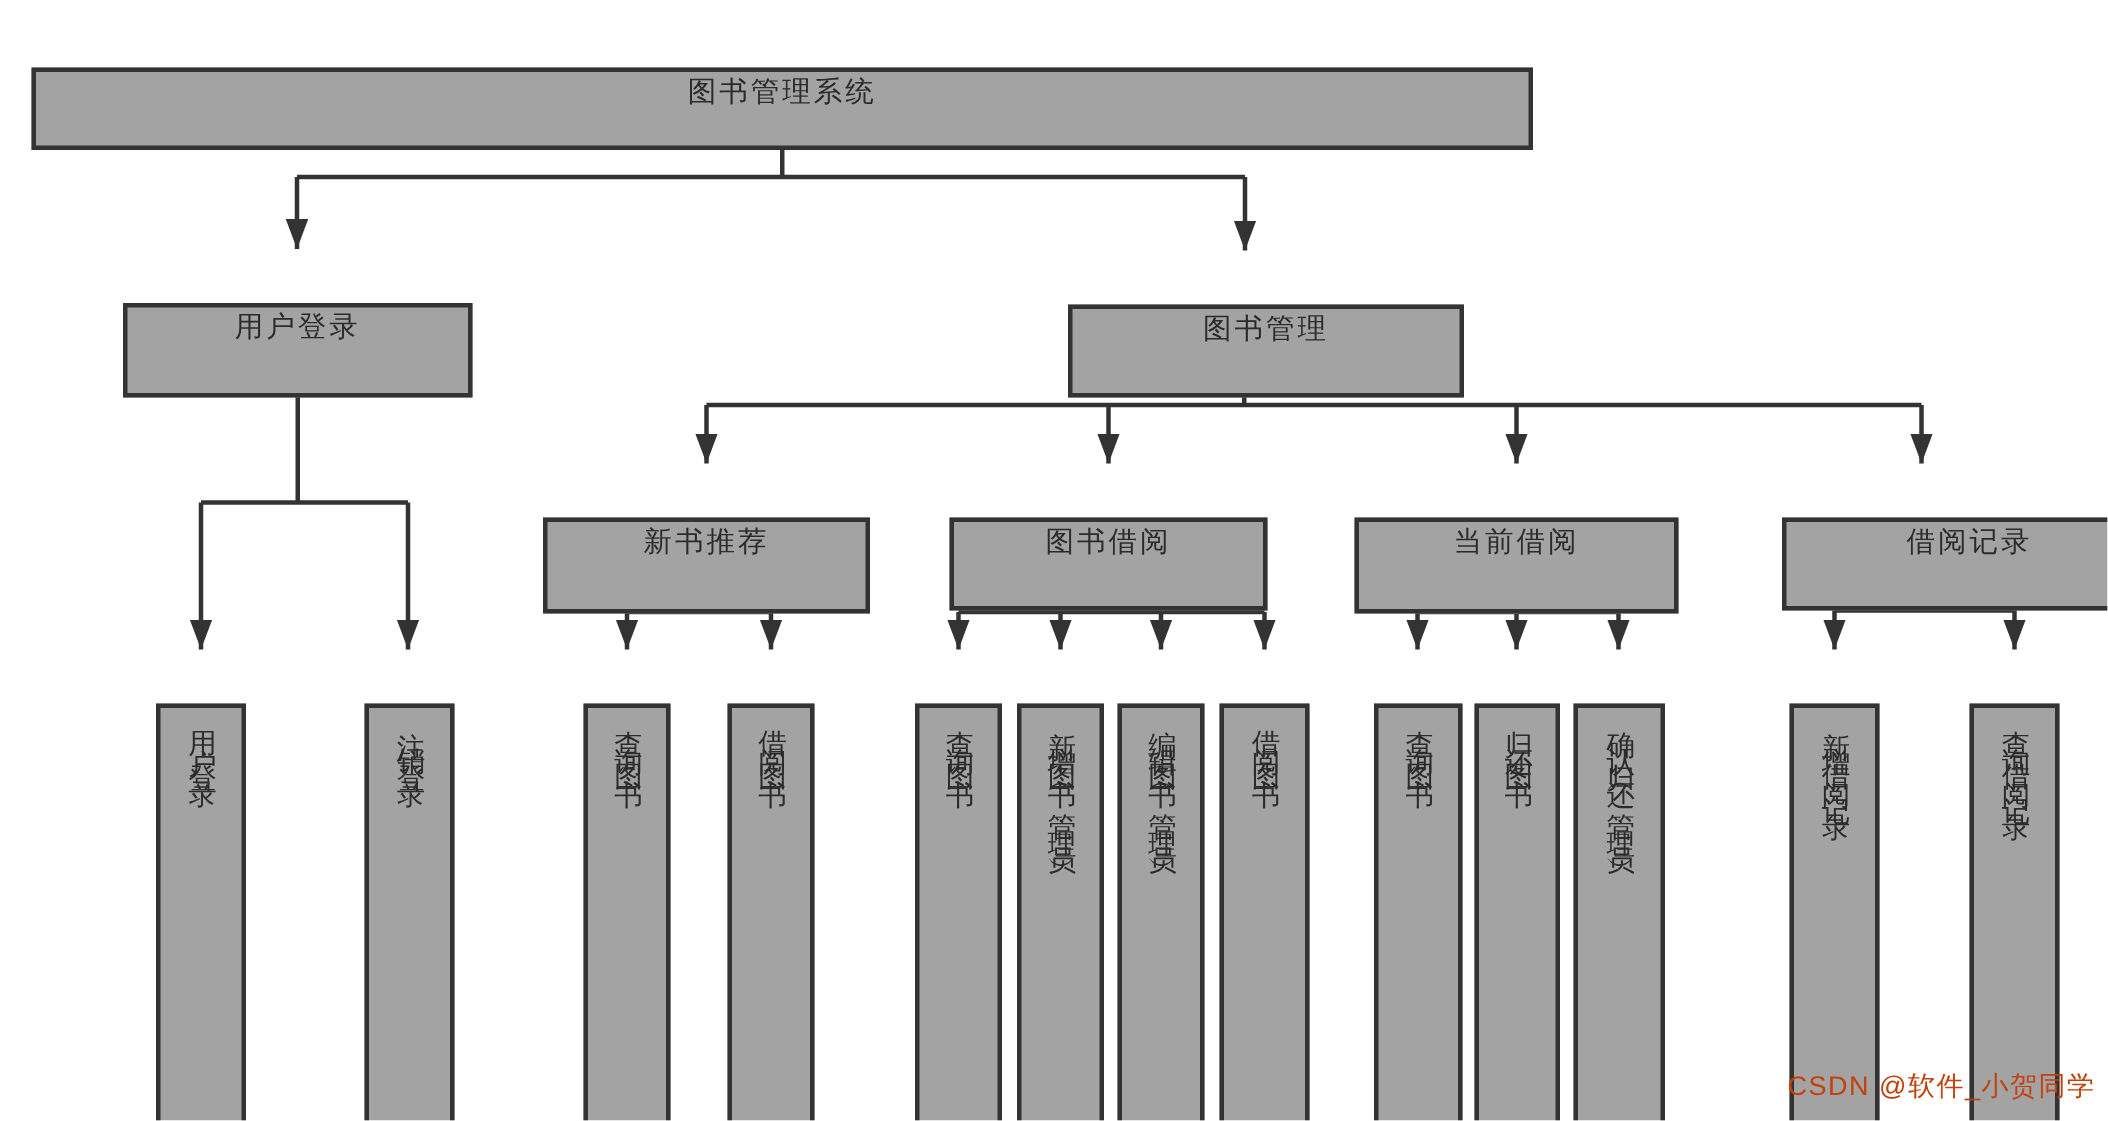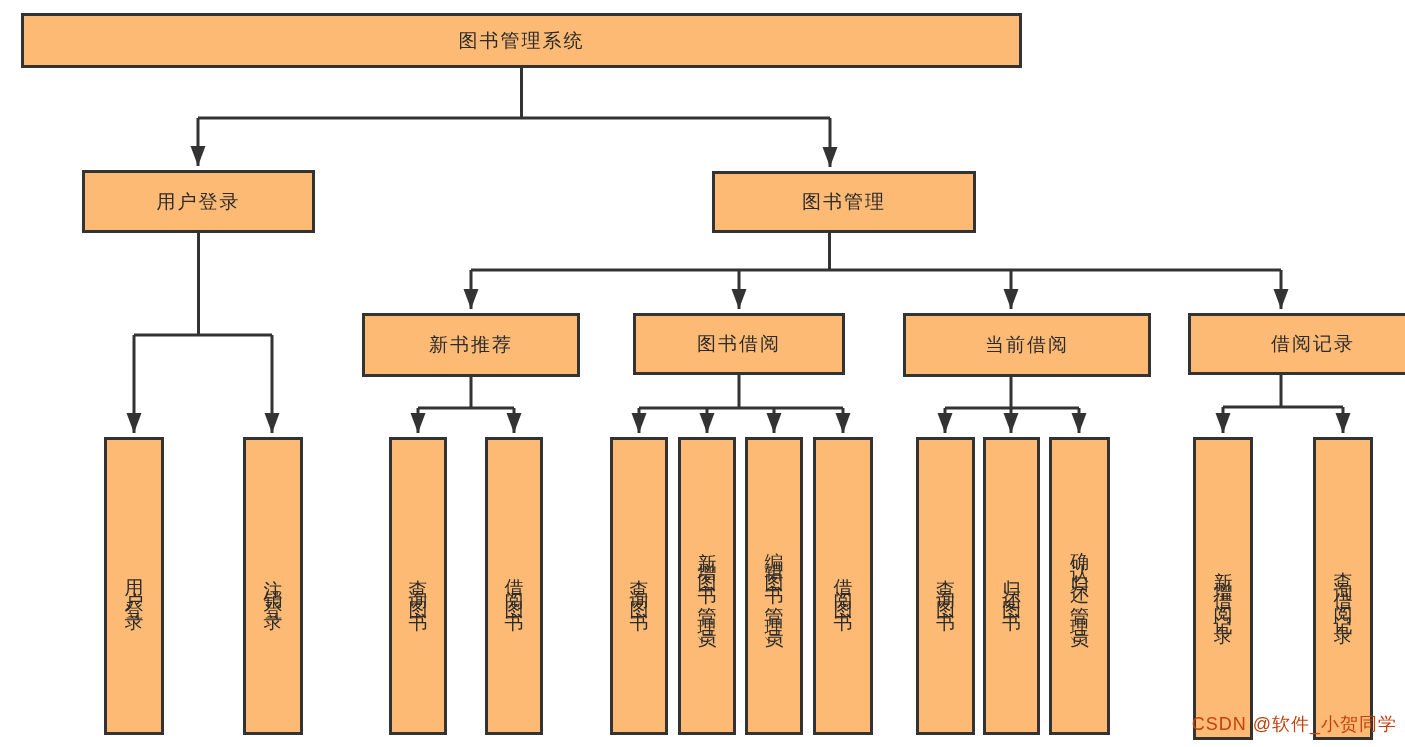--- a/index.html
+++ b/index.html
@@ -3,23 +3,23 @@
 <meta charset="utf-8">
 <style>
   html,body{margin:0;padding:0;background:#ffffff;}
   .canvas{
     position:relative;width:1405px;height:747px;background:#ffffff;
     font-family:"Liberation Sans","DejaVu Sans",sans-serif;
     color:#2b2b2b;overflow:hidden;
   }
   .edges{position:absolute;left:0;top:0;width:1405px;height:747px;}
   .node{
-    position:absolute;background:#fdba74;border:3px solid #333333;
-    box-sizing:border-box;display:flex;align-items:center;justify-content:center;
-    font-size:19px;letter-spacing:2px;white-space:nowrap;
+    position:absolute;background:#a3a3a3;border:3px solid #333333;
+    box-sizing:border-box;display:flex;align-items:flex-start;justify-content:center;
+    font-size:19px;letter-spacing:2px;white-space:nowrap;margin-top:32px;
   }
   .node.v span{
     writing-mode:vertical-rl;text-orientation:mixed;
     letter-spacing:11px;font-size:19px;
   }
   .watermark{
     position:absolute;right:8px;bottom:11px;font-size:18px;color:#c2410c;
     letter-spacing:1px;
   }
 </style>
@@ -102,21 +102,21 @@
   <div class="node" style="left:712px;top:171px;width:264px;height:62px">
     <span>图书管理</span>
   </div>
 
   <div class="node" style="left:362px;top:313px;width:218px;height:64px">
     <span>新书推荐</span>
   </div>
   <div class="node" style="left:633px;top:313px;width:212px;height:62px">
     <span>图书借阅</span>
   </div>
-  <div class="node" style="left:903px;top:313px;width:248px;height:64px">
+  <div class="node" style="left:903px;top:313px;width:216px;height:64px">
     <span>当前借阅</span>
   </div>
   <div class="node" style="left:1188px;top:313px;width:250px;height:62px">
     <span>借阅记录</span>
   </div>
 
   <div class="node v" style="left:104px;top:437px;width:60px;height:298px">
     <span>用户登录</span>
   </div>
   <div class="node v" style="left:243px;top:437px;width:60px;height:298px">

